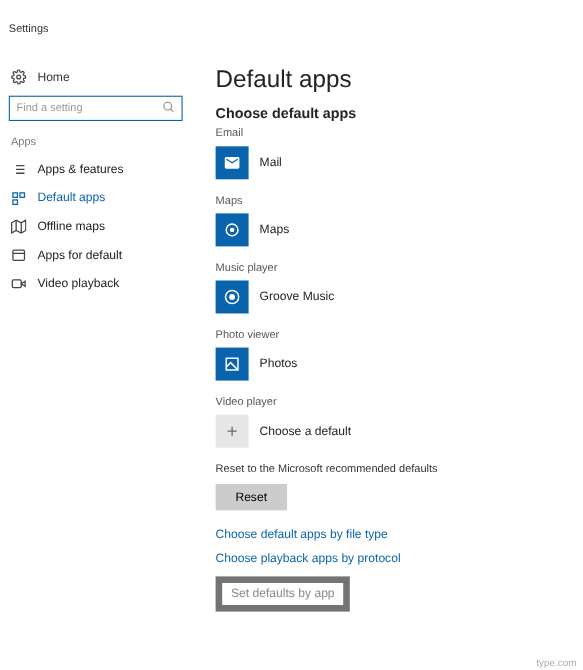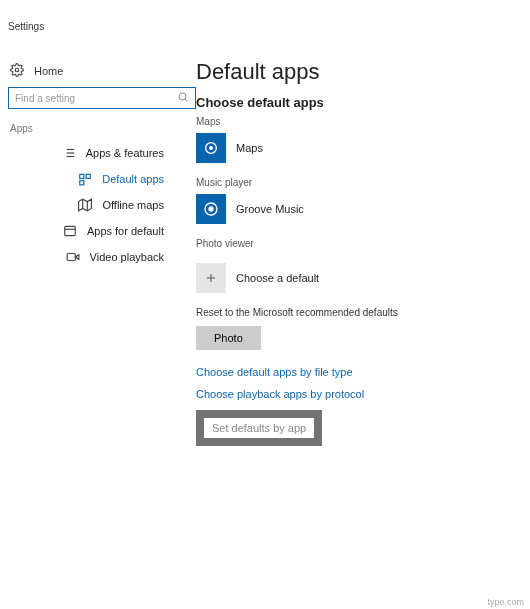--- a/index.html
+++ b/index.html
@@ -2,41 +2,41 @@
 <html><head>
   <meta charset="utf-8">
   <style>
     * { margin: 0; padding: 0; box-sizing: border-box; font-family: 'Segoe UI', Tahoma, sans-serif; }
     body { background: #fff; width: 530px; height: 609px; overflow: hidden; font-size: 11px; }
     .window-title { padding: 21px 8px; font-size: 10px; color: #333; }
     .container { display: flex; }
     .sidebar { width: 170px; padding: 6px 4px 6px 8px; }
     .home-row { display: flex; align-items: flex-end; gap: 10px; padding: 4px 2px; margin-bottom: 6px; cursor: pointer; }
     .home-row .label { font-size: 11px; color: #333; }
-    .search-box { display: flex; align-items: center; border: 1px solid #0a64ad; padding: 3px 6px; margin-bottom: 14px; width: 188px; }
+    .search-box { display: flex; align-items: center; border: 1px solid #0a64ad; padding: 3px 6px; margin-bottom: 14px; width: 158px; }
     .search-box input { border: none; outline: none; flex: 1; font-size: 10px; color: #888; background: transparent; }
     .search-box input::placeholder { color: #999; }
     .section-label { font-size: 10px; color: #777; margin: 4px 2px 6px; }
-    .nav-item { display: flex; align-items: center; gap: 10px; padding: 6px 2px; cursor: pointer; font-size: 11px; color: #222; justify-content: flex-end; }
+    .nav-item { display: flex; align-items: center; gap: 10px; padding: 6px 2px; cursor: pointer; font-size: 11px; color: #222; }
     .nav-item.active { color: #0a64ad; }
     .nav-item.active .nav-icon svg path, .nav-item.active .nav-icon svg rect { stroke: #0a64ad; }
     .nav-icon { width: 14px; height: 14px; display: flex; align-items: center; justify-content: center; }
     .main { flex: 1; padding: 6px 10px 10px 26px; }
     .page-title { font-size: 22px; font-weight: 300; color: #222; margin-bottom: 10px; }
     .sub-heading { font-size: 13px; font-weight: 700; color: #222; margin-bottom: 6px; }
     .category { margin-bottom: 14px; }
     .cat-label { font-size: 10px; color: #555; margin-bottom: 6px; }
     .app-row { display: flex; align-items: center; gap: 10px; cursor: pointer; }
     .app-tile { width: 30px; height: 30px; background: #0a64ad; display: flex; align-items: center; justify-content: center; }
     .app-tile.plus { background: #e6e6e6; }
     .app-name { font-size: 11px; color: #222; }
     .reset-text { font-size: 10px; color: #333; margin-bottom: 8px; }
     .reset-btn { background: #ccc; border: none; padding: 6px 18px; font-size: 11px; cursor: pointer; margin-bottom: 16px; }
     .link { font-size: 11px; color: #0a64ad; margin-bottom: 10px; cursor: pointer; display: block; }
-    .link.boxed { border: 8px solid #737373; padding: 4px 8px; display: inline-block; color: #888; }
+    .link.boxed { border: 6px solid #737373; padding: 4px 8px; display: inline-block; color: #888; }
     .attr { position: absolute; bottom: 2px; right: 6px; font-size: 9px; color: #aaa; }
   </style>
 </head>
 <body>
 
 <div class="window-title">Settings</div>
 
 <div class="container">
 
   <div class="sidebar">
@@ -118,20 +118,31 @@
       </span>
       <span>Video playback</span>
     </div>
 
   </div>
 
   <div class="main">
     <h1 class="page-title">Default apps</h1>
     <div class="sub-heading">Choose default apps</div>
 
+    <div class="category">
+      <div class="cat-label">Email</div>
+      <div class="app-row">
+        <div class="app-tile">
+          <svg width="16" height="16" viewBox="0 0 24 24" fill="#fff">
+              <path d="M20 4H4a2 2 0 0 0-2 2v12a2 2 0 0 0 2 2h16a2 2 0 0 0 2-2V6a2 2 0 0 0-2-2zm0 4l-8 5-8-5V6l8 5 8-5v2z"></path>
+            </svg>
+        </div>
+        <span class="app-name">Mail</span>
+      </div>
+    </div>
 
     <div class="category">
       <div class="cat-label">Maps</div>
       <div class="app-row">
         <div class="app-tile">
           <svg width="16" height="16" viewBox="0 0 24 24" fill="#fff">
               <circle cx="12" cy="12" r="8" fill="none" stroke="#fff" stroke-width="2"></circle>
               <circle cx="12" cy="12" r="3" fill="#fff"></circle>
             </svg>
         </div>
@@ -147,37 +158,47 @@
               <circle cx="12" cy="12" r="9"></circle>
               <circle cx="12" cy="12" r="3" fill="#fff"></circle>
             </svg>
         </div>
         <span class="app-name">Groove Music</span>
       </div>
     </div>
 
     <div class="category">
       <div class="cat-label">Photo viewer</div>
-    </div>
-
-    <div class="category">
+      <div class="app-row">
+        <div class="app-tile">
+          <svg width="16" height="16" viewBox="0 0 24 24" fill="none" stroke="#fff" stroke-width="2">
+              <rect x="4" y="4" width="16" height="16"></rect>
+              <polyline points="4 16 10 10 20 20"></polyline>
+            </svg>
+        </div>
+        <span class="app-name">Photos</span>
+      </div>
+    </div>
+
+    <div class="category">
+      <div class="cat-label">Video player</div>
       <div class="app-row">
         <div class="app-tile plus">
           <svg width="14" height="14" viewBox="0 0 24 24" fill="none" stroke="#666" stroke-width="2">
               <line x1="12" y1="5" x2="12" y2="19"></line>
               <line x1="5" y1="12" x2="19" y2="12"></line>
             </svg>
         </div>
         <span class="app-name">Choose a default</span>
       </div>
     </div>
 
 
     <div class="reset-text">Reset to the Microsoft recommended defaults</div>
-    <button class="reset-btn">Photo</button>
+    <button class="reset-btn">Reset</button>
 
     <a class="link">Choose default apps by file type</a>
     <a class="link">Choose playback apps by protocol</a>
     <a class="link boxed">Set defaults by app</a>
 
   </div>
 
 </div>
 
 <div class="attr">type.com</div>

